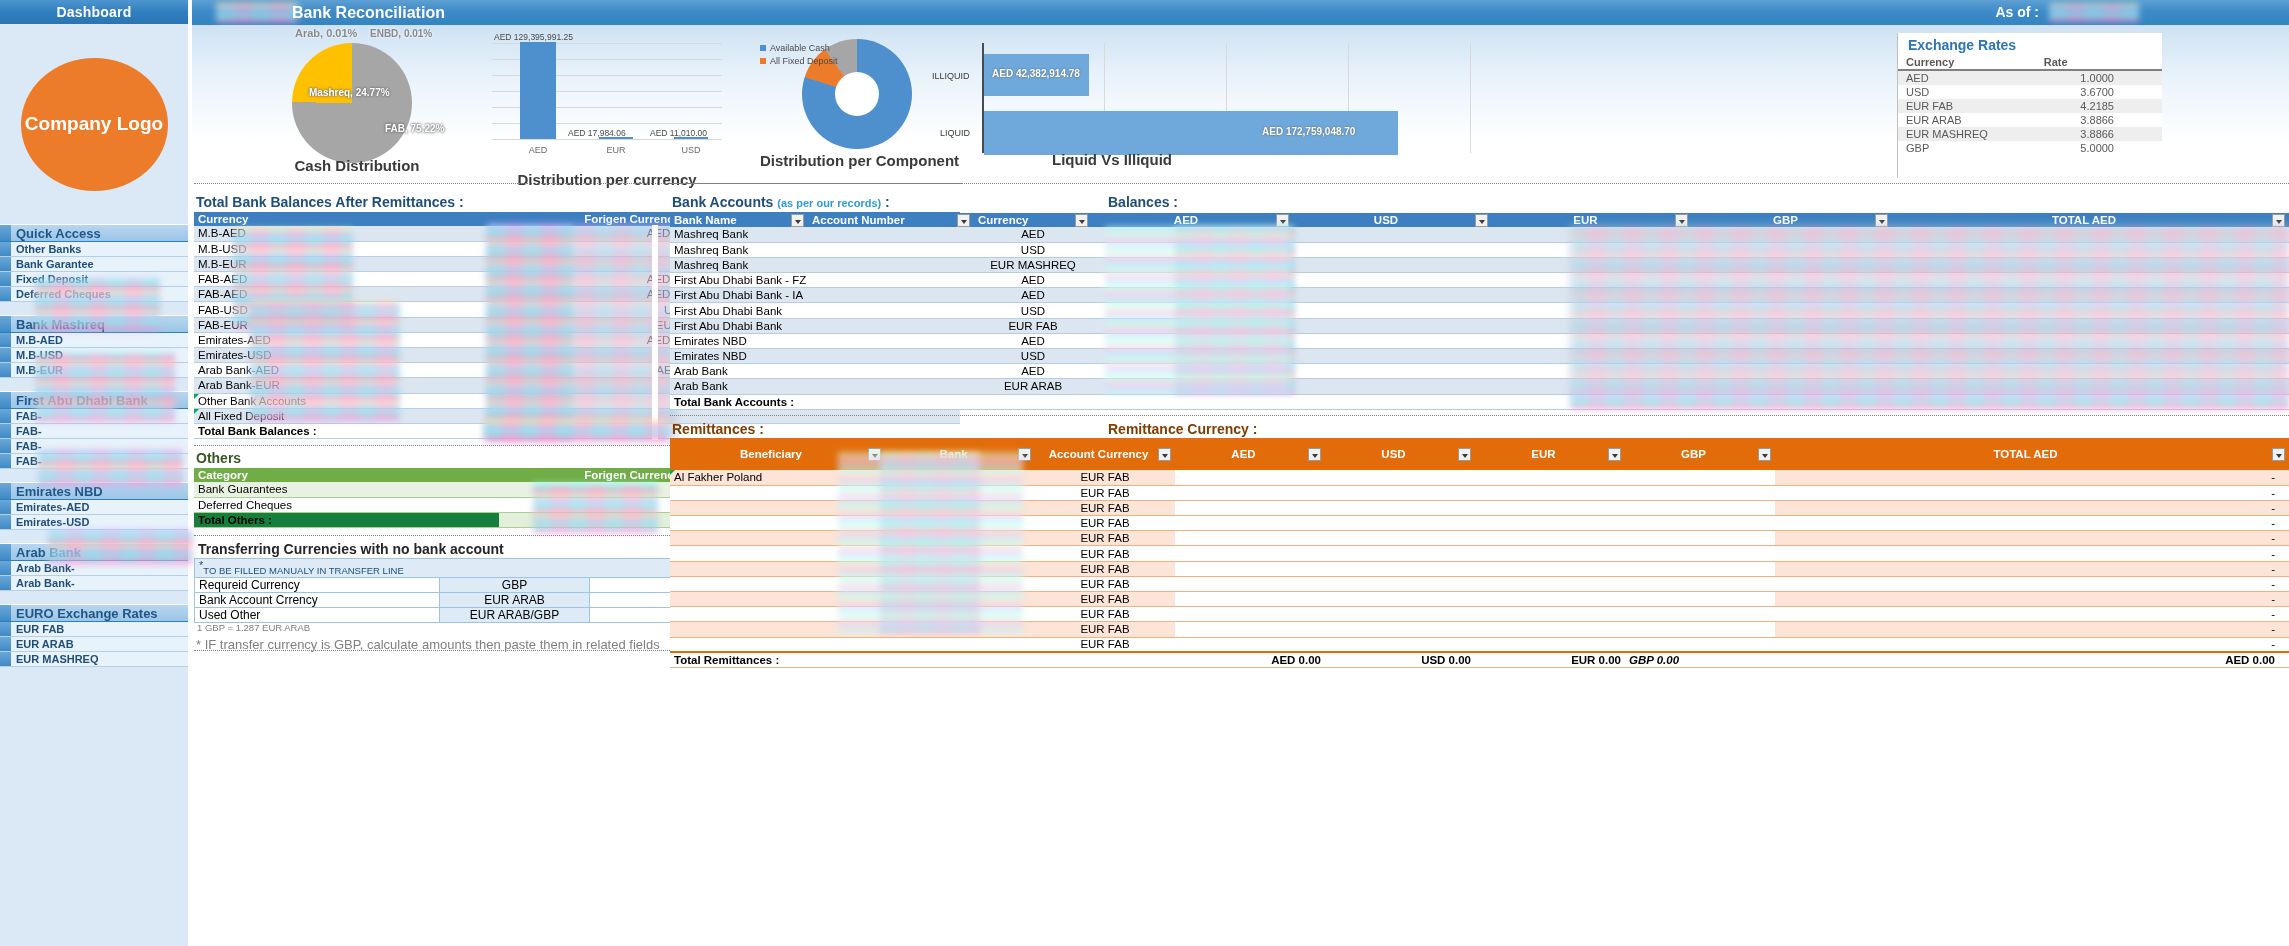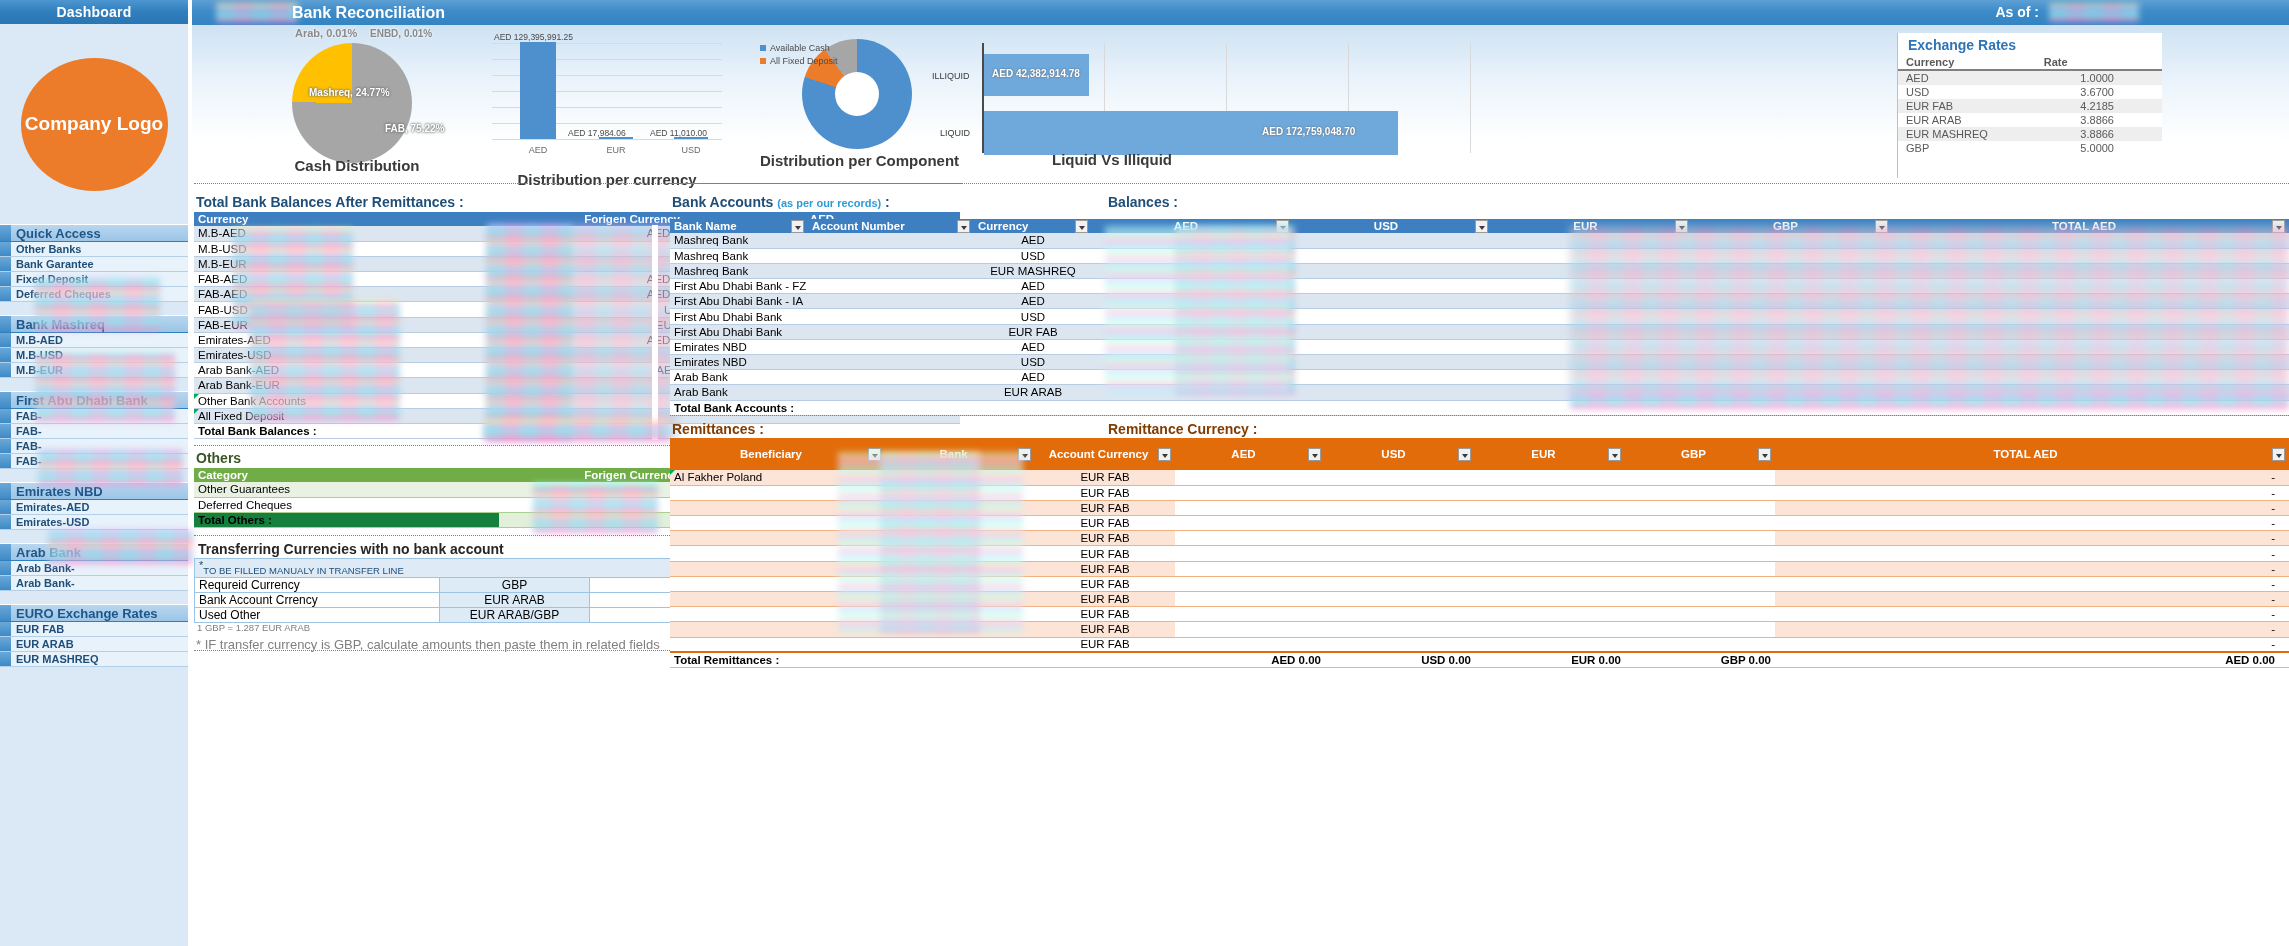--- a/index.html
+++ b/index.html
@@ -519,21 +519,21 @@
       </colgroup>
     <thead>
         <tr>
       <th class="th-green">Category</th>
       <th class="th-green" style="text-align:right">Forigen Currency</th>
       <th class="th-green" style="text-align:center">AED</th>
     </tr>
       </thead>
     <tbody id="others-body">
         <tr class="row-green-a">
-          <td>Other Guarantees</td>
+          <td>Bank Guarantees</td>
           <td style="text-align: right;"></td>
           <td style="text-align: right;"></td>
         </tr>
         <tr class="row-green-b">
           <td>Deferred Cheques</td>
           <td style="text-align: right;"></td>
           <td style="text-align: right;"></td>
         </tr>
         <tr class="tot-green">
           <td style="background: #15803d;">Total Others :</td>
@@ -580,21 +580,21 @@
   <div class="foot-note2" style="position:absolute; left:196px; top:637px;">* IF transfer currency is GBP, calculate amounts then paste them in related fields</div>
   <div class="dotted-sep" style="left:194px; top:650px; width:768px;"></div>
 
   <div class="dotted-sep" style="left:670px; top:183px; width:1619px;"></div>
   <div class="panel-title" style="left:672px; top:194px;">
     <span>Bank Accounts</span>
     <span class="panel-title-sub">(as per our records)</span><span> :</span>
   </div>
   <div class="panel-title" style="left:1108px; top:194px;">Balances :</div>
 
-  <table class="grid tbl-blue" id="tbl-bank-accounts" style="position:absolute; left:670px; top:219px; width:1619px;">
+  <table class="grid tbl-blue" id="tbl-bank-accounts" style="position:absolute; left:670px; top:213px; width:1619px;">
     <colgroup>
       <col style="width:138px">
         <col style="width:166px">
         <col style="width:118px">
       <col style="width:201px">
         <col style="width:199px">
         <col style="width:200px">
       <col style="width:200px">
         <col style="width:397px">
     </colgroup>
@@ -930,21 +930,21 @@
           <td style="text-align: right; background: rgb(255, 255, 255);"></td>
           <td style="text-align: right; background: rgb(255, 255, 255);"></td>
           <td style="text-align: right; background: rgb(255, 255, 255);"></td>
           <td style="text-align: right; padding-right: 14px;">-</td>
         </tr>
         <tr class="tot-orange">
           <td colspan="3">Total Remittances :</td>
           <td style="text-align: right;">AED 0.00</td>
           <td style="text-align: right;">USD 0.00</td>
           <td style="text-align: right;">EUR 0.00</td>
-          <td style="text-align: right;">GBP 0.00</td>
+          <td style=" font-style: italic;">GBP 0.00</td>
           <td style="text-align: right; padding-right: 14px;">AED 0.00</td>
         </tr>
       </tbody>
   </table>
   <div class="redacted" style="position:absolute; left:880px; top:452px; width:100px; height:180px;"></div>
   <div class="redacted-soft" style="position:absolute; left:838px; top:452px; width:185px; height:180px;"></div>
 
 
 </div>
 

